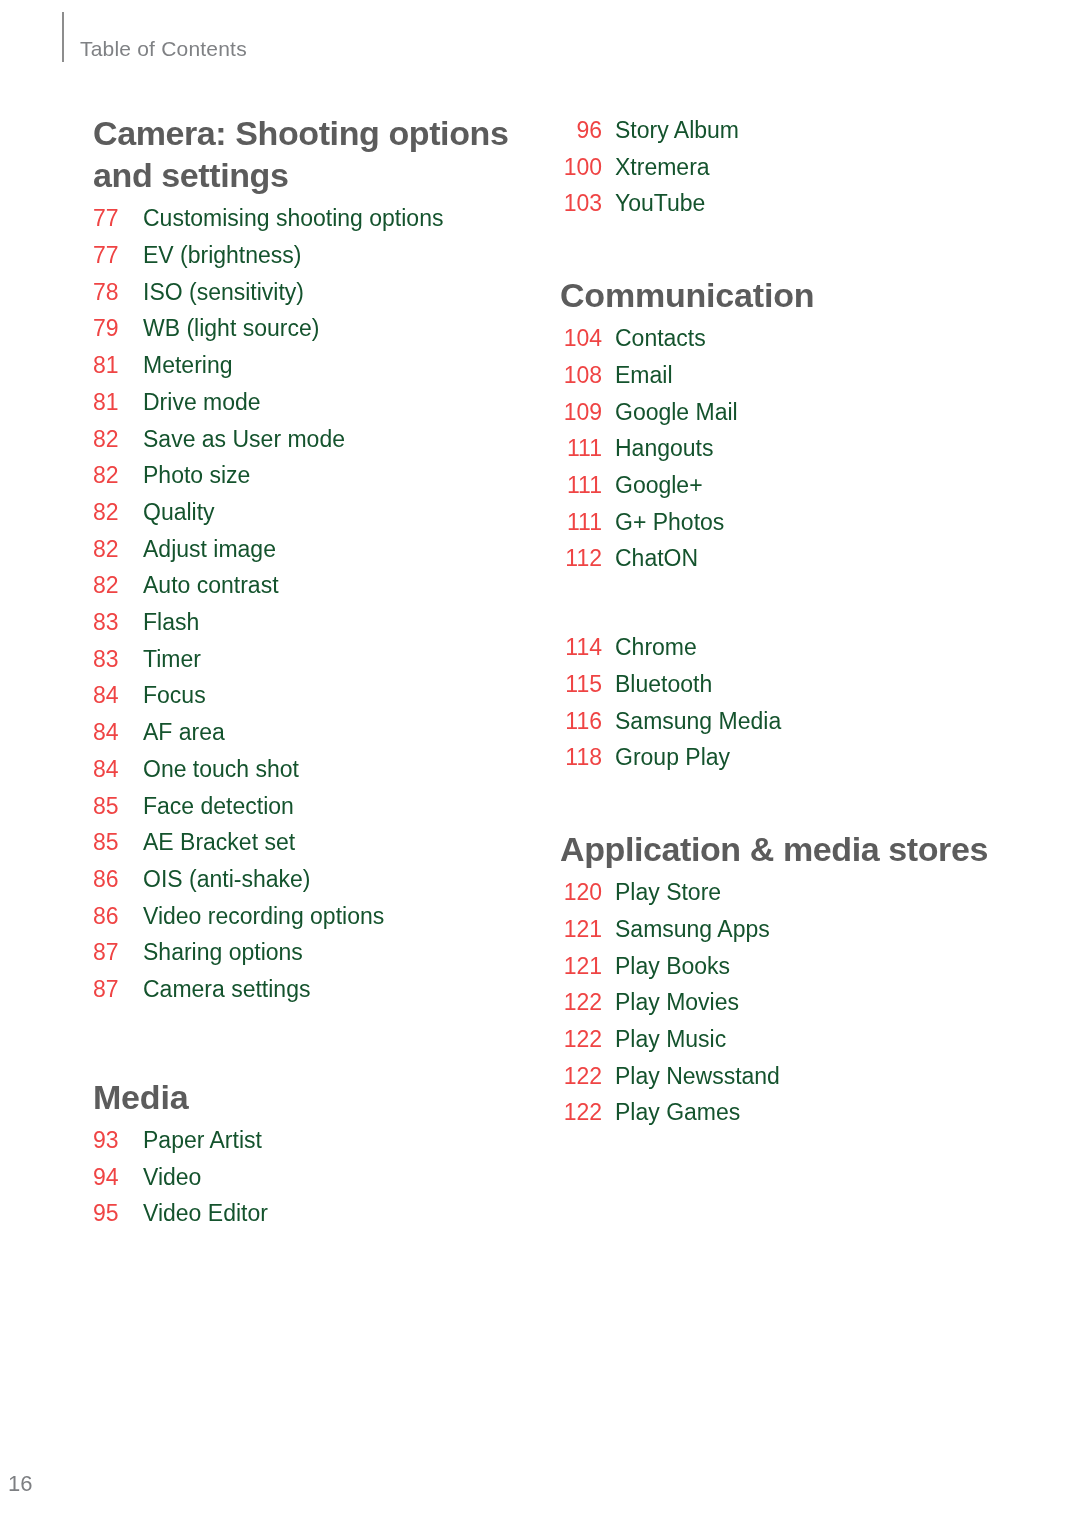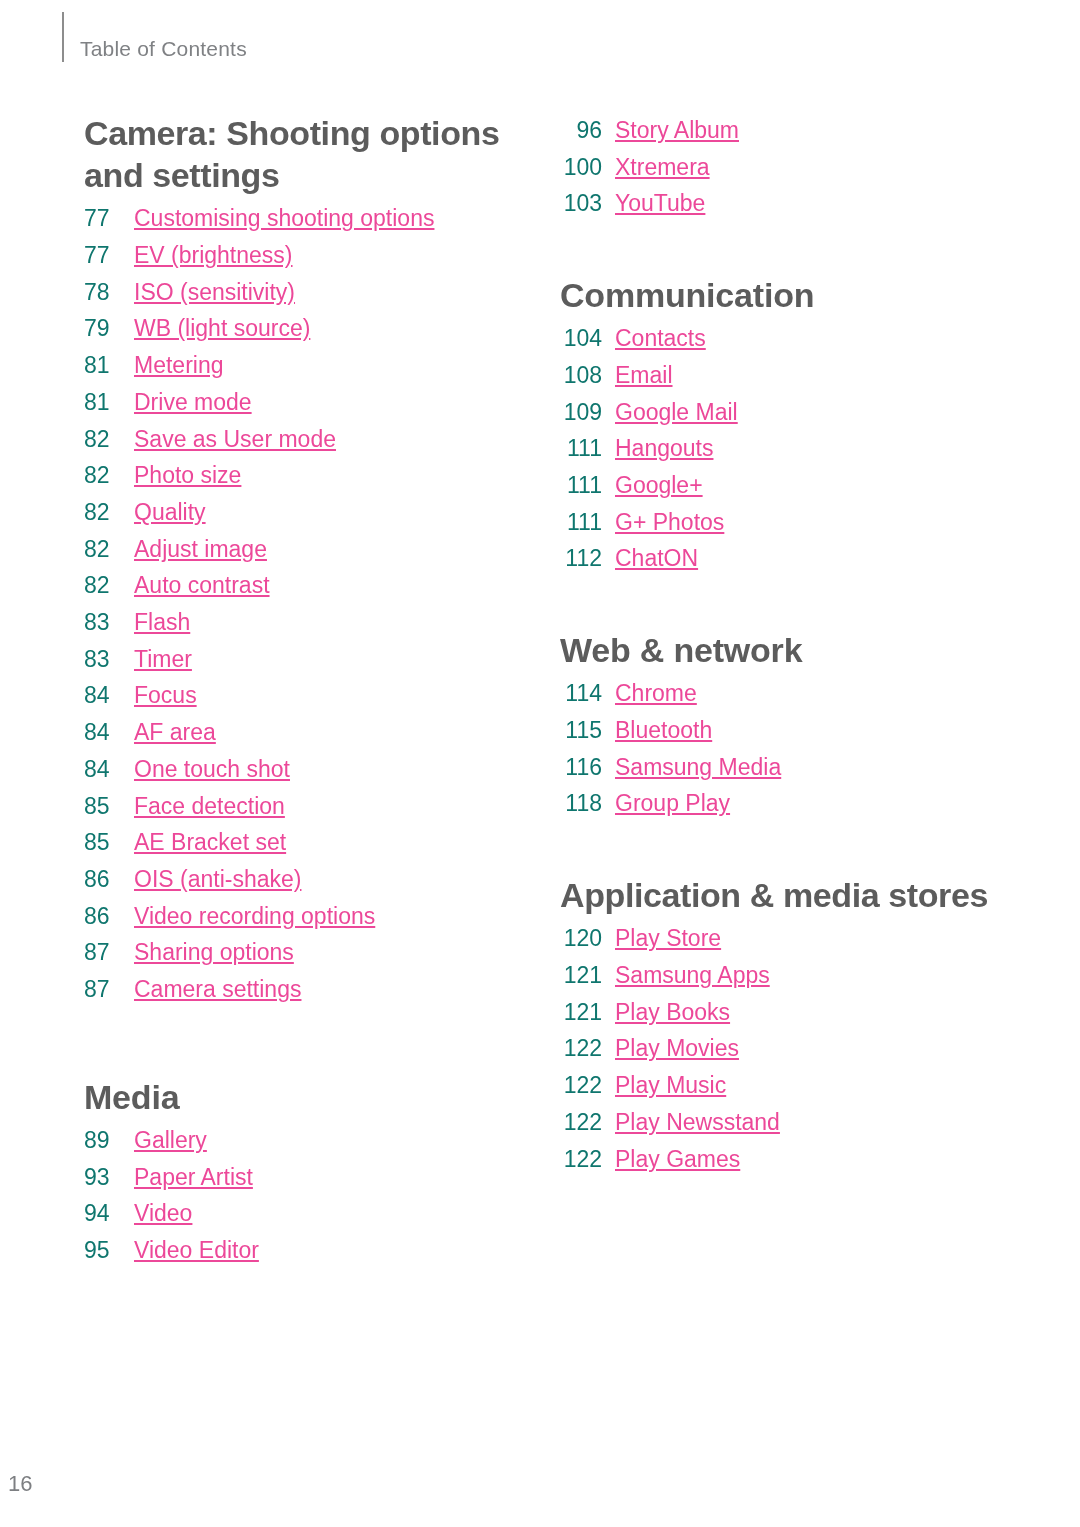--- a/index.html
+++ b/index.html
@@ -47,21 +47,21 @@
   .columns {
     position: absolute;
     left: 0;
     top: 112px;
     width: 1080px;
   }
   .column {
     position: absolute;
     top: 0;
   }
-  .column-left  { left: 84px;  width: 420px; }
+  .column-left  { left: 93px;  width: 420px; }
   .column-right { left: 560px; width: 440px; }
 
   .section { margin: 0; }
 
   .section-title {
     color: #5c5c5c;
     font-size: 34px;
     font-weight: bold;
     line-height: 1.24;
     letter-spacing: -0.2px;
@@ -78,26 +78,25 @@
   .toc-row {
     display: flex;
     align-items: baseline;
     font-size: 23px;
     line-height: 36.7px;
     color: #373737;
     white-space: nowrap;
   }
   .toc-page {
     flex: 0 0 auto;
-    color: #0f766e;
+    color: #ef4444;
   }
   .toc-label {
     flex: 0 1 auto;
-    color: #ec4899;
-    text-decoration: underline;
+    color: #14532d;
   }
 
   
   .column-left .toc-page {
     width: 48px;
     text-align: left;
   }
   .column-left .toc-label { padding-left: 2px; }
 
   
@@ -223,24 +222,20 @@
               <span class="toc-page">87</span>
               <span class="toc-label">Camera settings</span>
             </li>
           </ul>
         </div>
         <div class="gap-before-media"></div>
         <div class="section">
           <h2 class="section-title">Media</h2>
           <ul class="toc-list">
             <li class="toc-row">
-              <span class="toc-page">89</span>
-              <span class="toc-label">Gallery</span>
-            </li>
-            <li class="toc-row">
               <span class="toc-page">93</span>
               <span class="toc-label">Paper Artist</span>
             </li>
             <li class="toc-row">
               <span class="toc-page">94</span>
               <span class="toc-label">Video</span>
             </li>
             <li class="toc-row">
               <span class="toc-page">95</span>
               <span class="toc-label">Video Editor</span>
@@ -295,21 +290,20 @@
               <span class="toc-label">G+ Photos</span>
             </li>
             <li class="toc-row">
               <span class="toc-page">112</span>
               <span class="toc-label">ChatON</span>
             </li>
           </ul>
         </div>
         <div class="gap-section"></div>
         <div class="section">
-          <h2 class="section-title">Web &amp; network</h2>
           <ul class="toc-list">
             <li class="toc-row">
               <span class="toc-page">114</span>
               <span class="toc-label">Chrome</span>
             </li>
             <li class="toc-row">
               <span class="toc-page">115</span>
               <span class="toc-label">Bluetooth</span>
             </li>
             <li class="toc-row">

